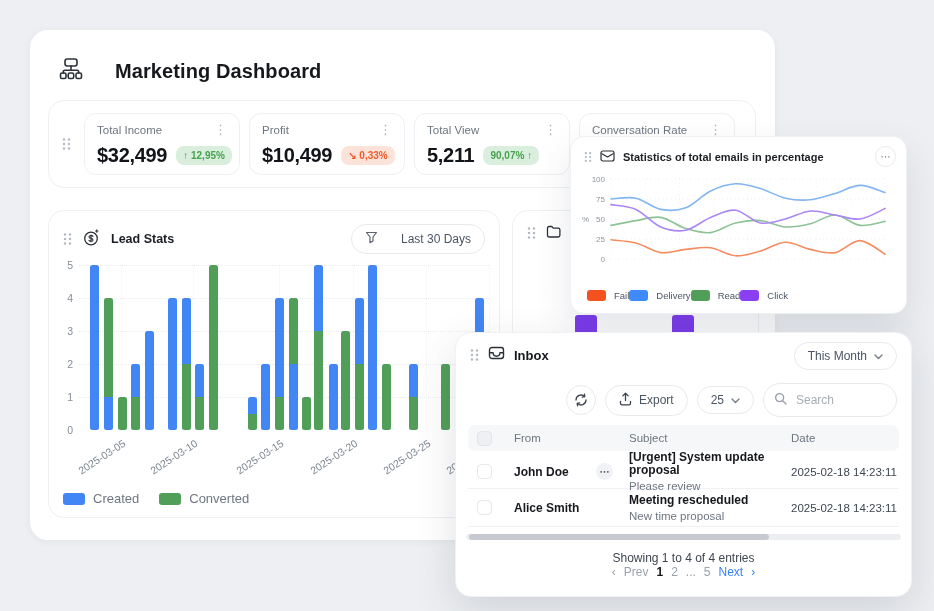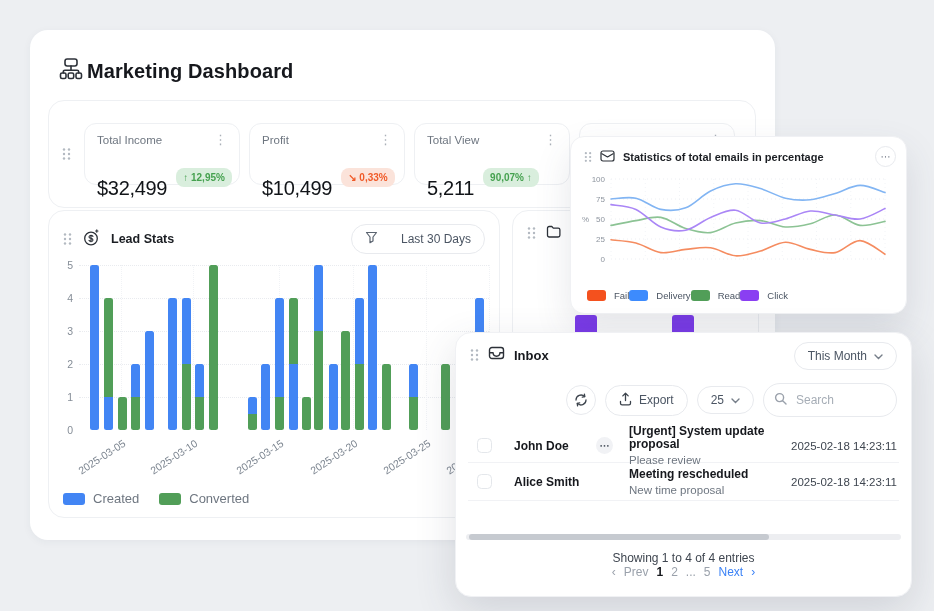--- a/index.html
+++ b/index.html
@@ -2,34 +2,34 @@
 <html><head>
 <meta charset="utf-8">
 <style>
   html,body{margin:0;padding:0;background:#edeff2;}
   body{font-family:"Liberation Sans",sans-serif;color:#16181d;}
   #screen{position:relative;width:934px;height:611px;background:#edeff2;overflow:hidden;}
 
   
   #panel{left:30px;top:30px;width:745px;height:510px;border-radius:18px;background:#fff;
          box-shadow:0 2px 8px rgba(40,50,70,.05);z-index:1;position:absolute;}
-  #page-header{position:absolute;left:28px;top:26px;display:flex;align-items:center;gap:3px;}
+  #page-header{position:absolute;left:28px;top:26px;display:flex;align-items:center;gap:31px;}
   #page-title{font-size:20px;font-weight:600;letter-spacing:.1px;color:#16181d;}
 
   
-  #stats-wrap{position:absolute;left:18px;top:70px;width:708px;height:108px;border:1px solid #eef0f3;
+  #stats-wrap{position:absolute;left:18px;top:70px;width:708px;height:88px;border:1px solid #eef0f3;
               border-radius:16px;display:flex;align-items:center;padding-left:13px;box-sizing:border-box;}
   .drag{display:flex;align-items:center;cursor:grab;}
   #stats-cards{display:flex;gap:9px;margin-left:13px;}
   .stat-card{width:156px;height:62px;border:1px solid #eef0f3;border-radius:12px;padding:10px 12px;box-sizing:border-box;background:#fff;}
   .sc-top{display:flex;justify-content:space-between;align-items:center;}
   .sc-title{font-size:11.5px;color:#6e7680;}
   .kebab{color:#aab0b8;font-size:13px;line-height:10px;cursor:pointer;}
   .sc-row{display:flex;align-items:center;gap:9px;margin-top:8px;}
-  .sc-value{font-size:20px;font-weight:400;letter-spacing:-.3px;color:#111418;margin-top:23px;}
+  .sc-value{font-size:20px;font-weight:700;letter-spacing:-.3px;color:#111418;}
   .badge{font-size:10px;font-weight:700;padding:4px 7px;border-radius:8px;white-space:nowrap;}
   .badge.up{background:#d9eedd;color:#45a14f;}
   .badge.down{background:#fbe3da;color:#f05a28;}
 
   
   #lead-card{position:absolute;left:18px;top:180px;width:450px;height:306px;border:1px solid #eef0f3;border-radius:16px;background:#fff;}
   .card-head{display:flex;align-items:center;gap:10px;padding:13px 14px 0 14px;}
   .card-title{font-size:12.5px;font-weight:700;color:#1b1e23;}
   .pill{display:flex;align-items:center;gap:7px;border:1px solid #e8eaee;border-radius:17px;
         padding:6px 13px;font-size:12px;color:#4b5563;background:#fff;cursor:pointer;white-space:nowrap;}
@@ -479,20 +479,26 @@
           <svg width="13" height="13" viewBox="0 0 13 13" fill="none" stroke="#9aa1ab" stroke-width="1.4" stroke-linecap="round">
               <circle cx="5.6" cy="5.6" r="4"></circle>
               <path d="M8.7 8.7 12 12"></path>
             </svg>
         </span>
         <input type="text" placeholder="Search" style="">
       </div>
     </div>
 
     <div id="inbox-table">
+      <div class="t-head">
+        <span class="cb head"></span>
+        <span>From</span>
+        <span>Subject</span>
+        <span class="c-date" style="color:#6e7680;">Date</span>
+      </div>
       <div class="t-row">
         <span class="cb"></span>
         <span class="c-from">
           <span>John Doe</span>
           <span class="row-menu">⋯</span>
         </span>
         <span>
           <div class="c-subj-main">[Urgent] System update proposal</div>
           <div class="c-subj-sub">Please review</div>
         </span>

